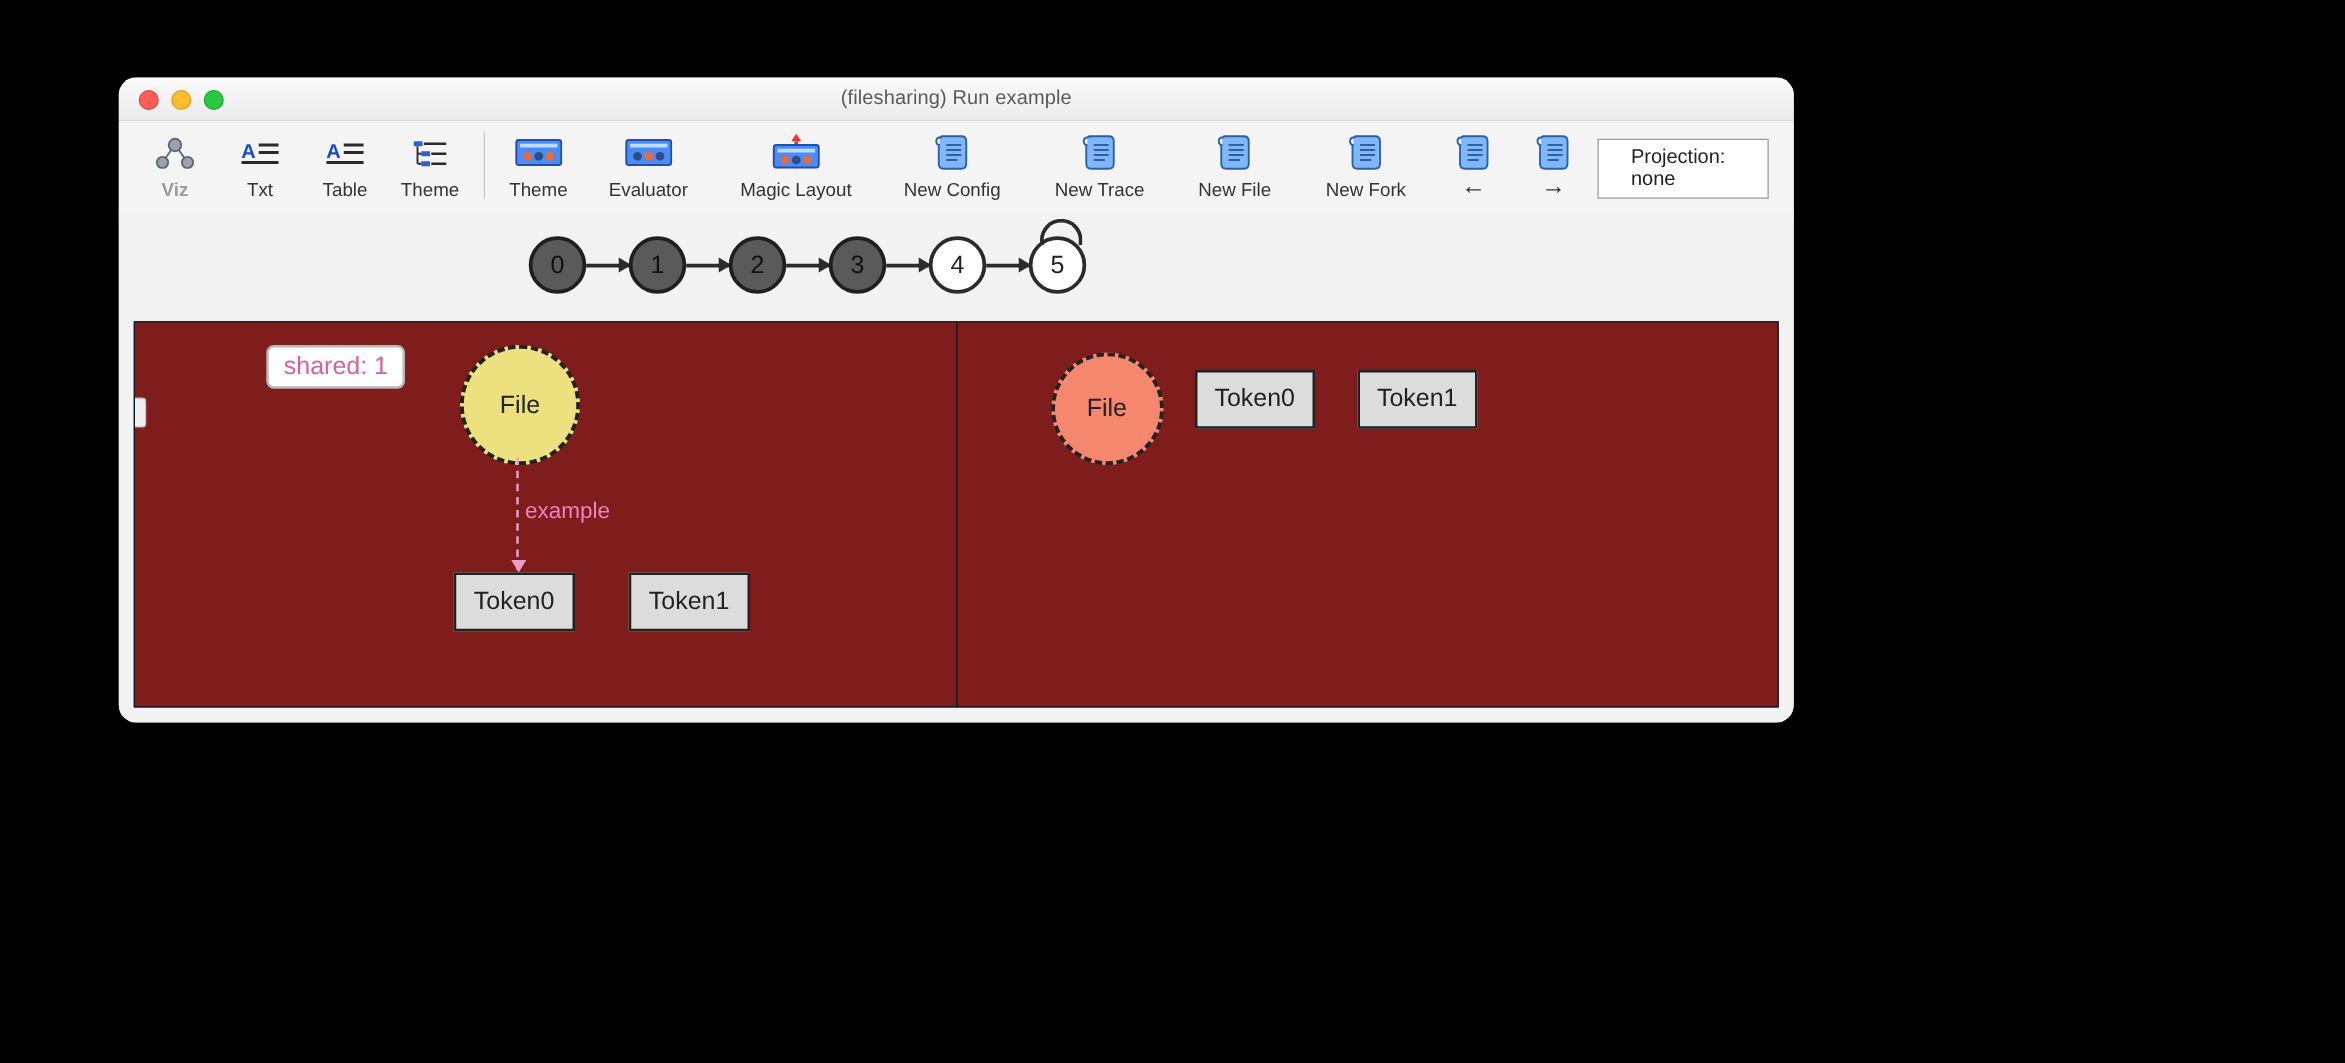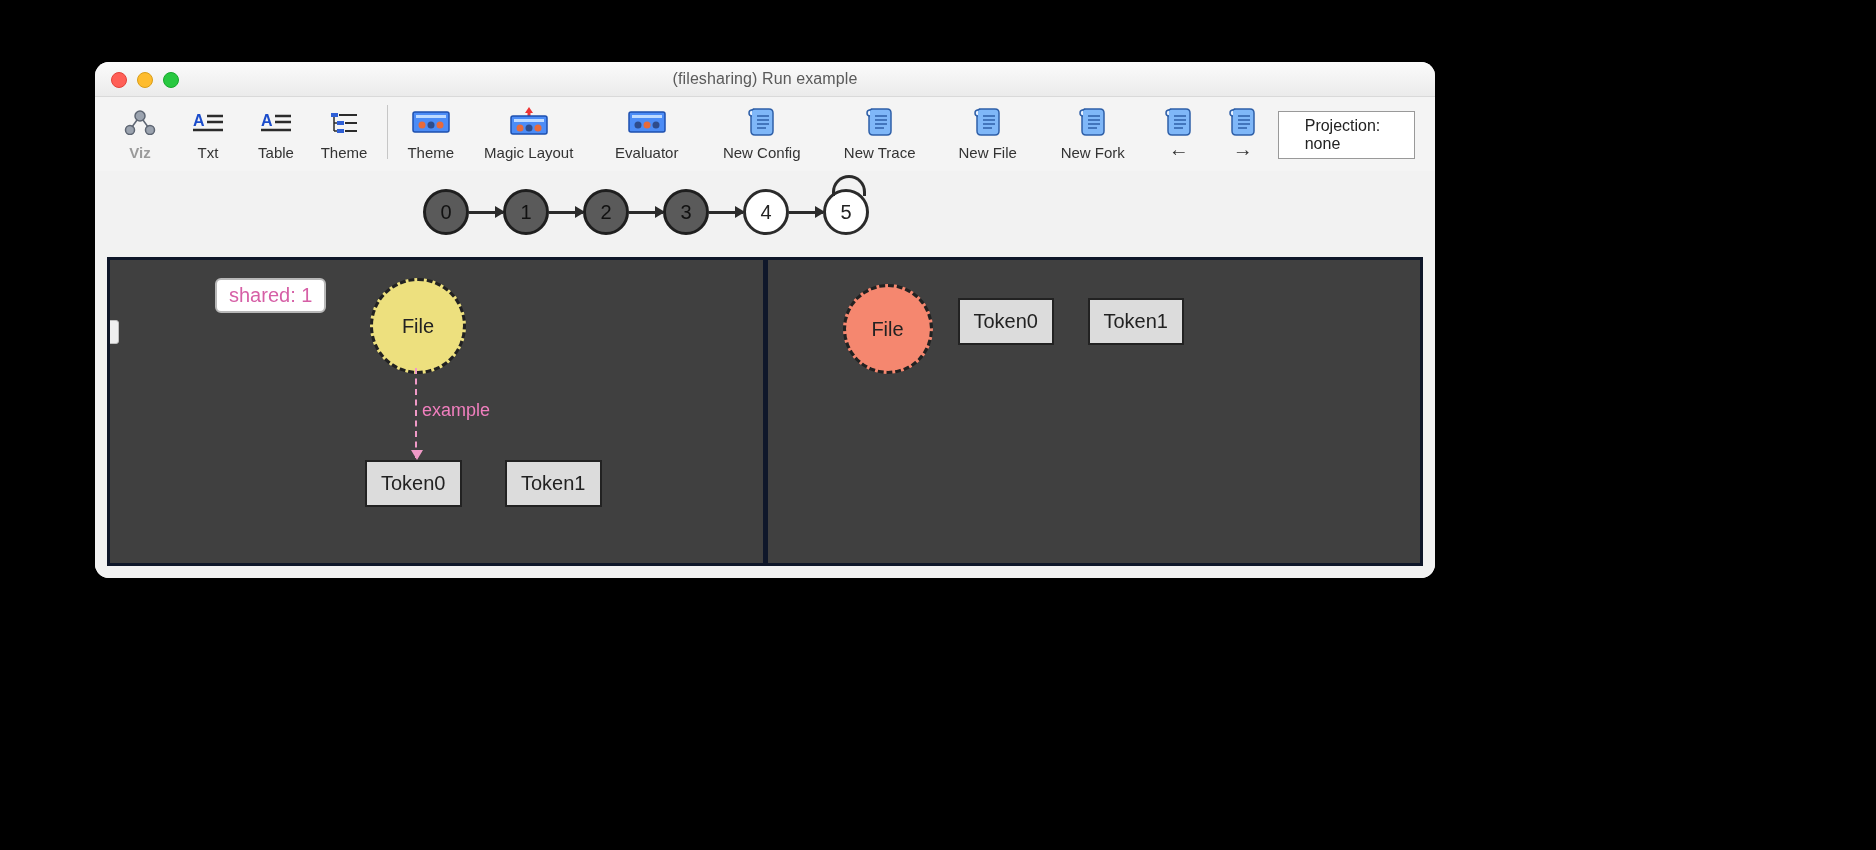--- a/index.html
+++ b/index.html
@@ -96,22 +96,22 @@
     position:relative;
   }
   .panes{
     position:absolute;
     top:86px;bottom:12px;left:12px;right:12px;
     display:flex;
     gap:0;
   }
   .pane{
     flex:1;
-    background:#404040;
-    border:3px solid #0f172a;
+    background:#7f1d1d;
+    border:1px solid #0f172a;
     position:relative;
     overflow:hidden;
   }
   .pane + .pane{margin-left:-1px;}
   
   .steps{position:absolute;left:328px;top:18px;display:flex;align-items:center;}
   .stepnode{
     width:40px;height:40px;border-radius:50%;
     border:3px solid #2B2B2B;
     display:flex;align-items:center;justify-content:center;
@@ -247,46 +247,46 @@
           <rect x="1" y="3" width="36" height="20" rx="2" fill="#4C8CF6" stroke="#1D4FAF" stroke-width="1.5"></rect>
           <circle cx="10" cy="16" r="3.5" fill="#E86A3A"></circle>
           <circle cx="19" cy="16" r="3.5" fill="#2E4C8C"></circle>
           <circle cx="28" cy="16" r="3.5" fill="#E86A3A"></circle>
           <rect x="4" y="6" width="30" height="3" fill="#BFDBFF"></rect>
         </svg>
       </div>
       <span class="tlabel">Theme</span>
     </div>
 
+    <div class="tbtn" style="min-width:90px">
+      <div class="ico">
+        <svg width="38" height="26">
+          <rect x="1" y="3" width="36" height="20" rx="2" fill="#4C8CF6" stroke="#1D4FAF" stroke-width="1.5"></rect>
+          <circle cx="10" cy="16" r="3.5" fill="#2E4C8C"></circle>
+          <circle cx="19" cy="16" r="3.5" fill="#E86A3A"></circle>
+          <circle cx="28" cy="16" r="3.5" fill="#2E4C8C"></circle>
+          <rect x="4" y="6" width="30" height="3" fill="#BFDBFF"></rect>
+        </svg>
+      </div>
+      <span class="tlabel">Evaluator</span>
+    </div>
+
     <div class="tbtn" style="min-width:110px">
       <div class="ico">
         <svg width="40" height="30">
           <polygon points="20,0 24,6 16,6" fill="#E33"></polygon>
           <rect x="18.5" y="6" width="3" height="4" fill="#E33"></rect>
           <rect x="2" y="9" width="36" height="18" rx="2" fill="#4C8CF6" stroke="#1D4FAF" stroke-width="1.5"></rect>
           <circle cx="11" cy="21" r="3.5" fill="#E86A3A"></circle>
           <circle cx="20" cy="21" r="3.5" fill="#2E4C8C"></circle>
           <circle cx="29" cy="21" r="3.5" fill="#E86A3A"></circle>
           <rect x="5" y="12" width="30" height="3" fill="#BFDBFF"></rect>
         </svg>
       </div>
       <span class="tlabel">Magic Layout</span>
-    </div>
-
-    <div class="tbtn" style="min-width:90px">
-      <div class="ico">
-        <svg width="38" height="26">
-          <rect x="1" y="3" width="36" height="20" rx="2" fill="#4C8CF6" stroke="#1D4FAF" stroke-width="1.5"></rect>
-          <circle cx="10" cy="16" r="3.5" fill="#2E4C8C"></circle>
-          <circle cx="19" cy="16" r="3.5" fill="#E86A3A"></circle>
-          <circle cx="28" cy="16" r="3.5" fill="#2E4C8C"></circle>
-          <rect x="4" y="6" width="30" height="3" fill="#BFDBFF"></rect>
-        </svg>
-      </div>
-      <span class="tlabel">Evaluator</span>
     </div>
 
     <div class="tbtn" style="min-width:104px">
       <div class="ico">
         <svg width="32" height="32">
             <path d="M7 3 h16 q4 0 4 4 v18 q0 4 -4 4 h-14 q-4 0 -4 -4 v-18 q0 -4 4 -4 z" fill="#7FB7F8" stroke="#2E5FA8" stroke-width="1.5"></path>
             <path d="M6 4 q-3 0 -3 3 q0 3 3 3" fill="#E8F2FF" stroke="#2E5FA8" stroke-width="1.5"></path>
             <line x1="11" y1="10" x2="23" y2="10" stroke="#2E5FA8" stroke-width="1.5"></line>
             <line x1="11" y1="14" x2="23" y2="14" stroke="#2E5FA8" stroke-width="1.5"></line>
             <line x1="11" y1="18" x2="23" y2="18" stroke="#2E5FA8" stroke-width="1.5"></line>

